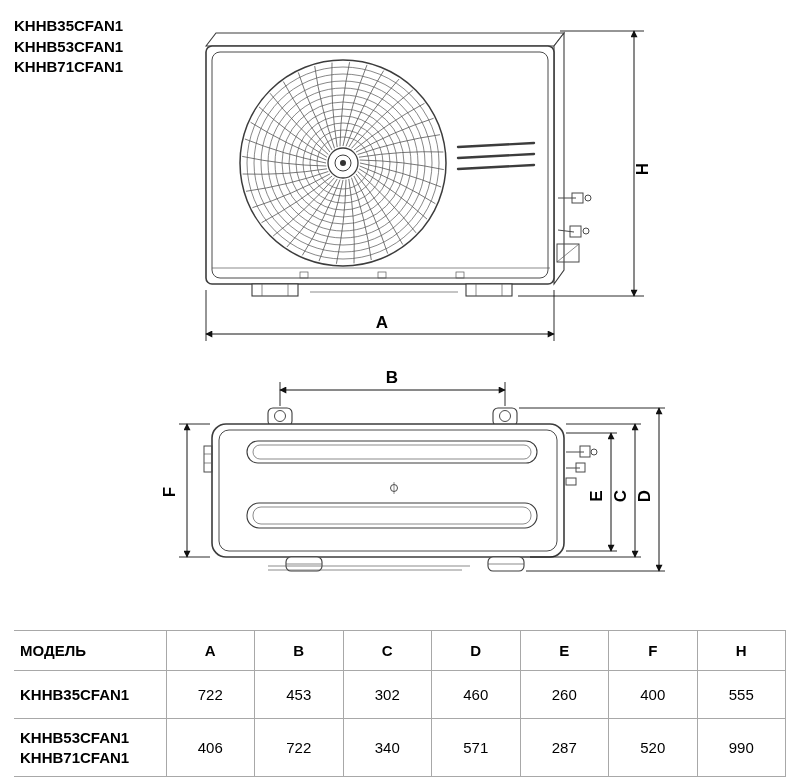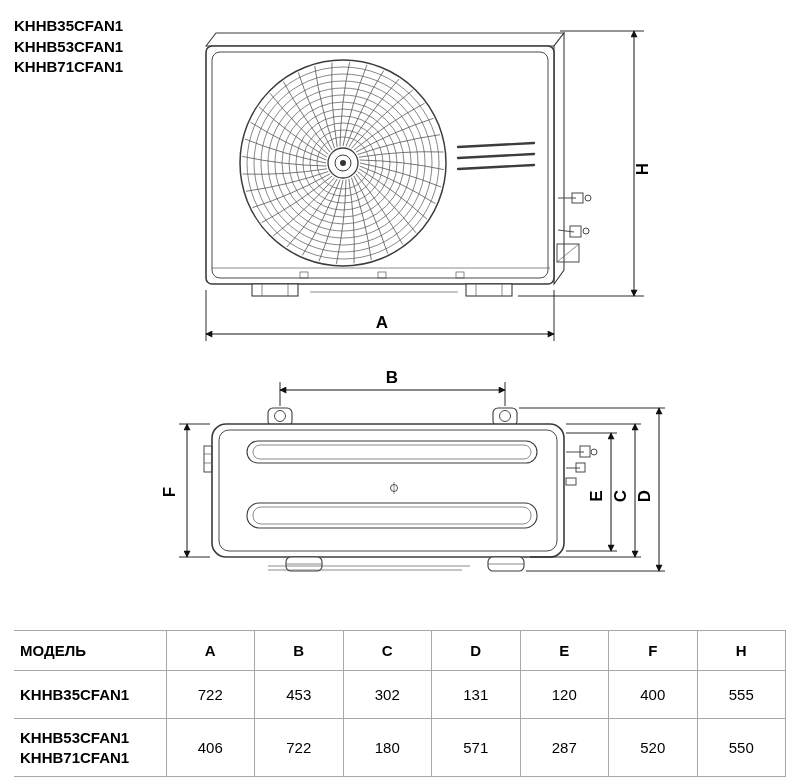--- a/index.html
+++ b/index.html
@@ -267,33 +267,33 @@
       </tr>
     </thead>
     <tbody>
       <tr class="r1">
         <td class="model-cell">
           <div>KHHB35CFAN1</div>
         </td>
         <td>722</td>
         <td>453</td>
         <td>302</td>
-        <td>131</td>
-        <td>120</td>
+        <td>460</td>
+        <td>260</td>
         <td>400</td>
         <td>555</td>
       </tr>
       <tr class="r2">
         <td class="model-cell">
           <div>KHHB53CFAN1</div>
           <div>KHHB71CFAN1</div>
         </td>
         <td>406</td>
         <td>722</td>
-        <td>180</td>
+        <td>340</td>
         <td>571</td>
         <td>287</td>
         <td>520</td>
-        <td>550</td>
+        <td>990</td>
       </tr>
     </tbody>
   </table>
 </div>
 
 </body></html>

